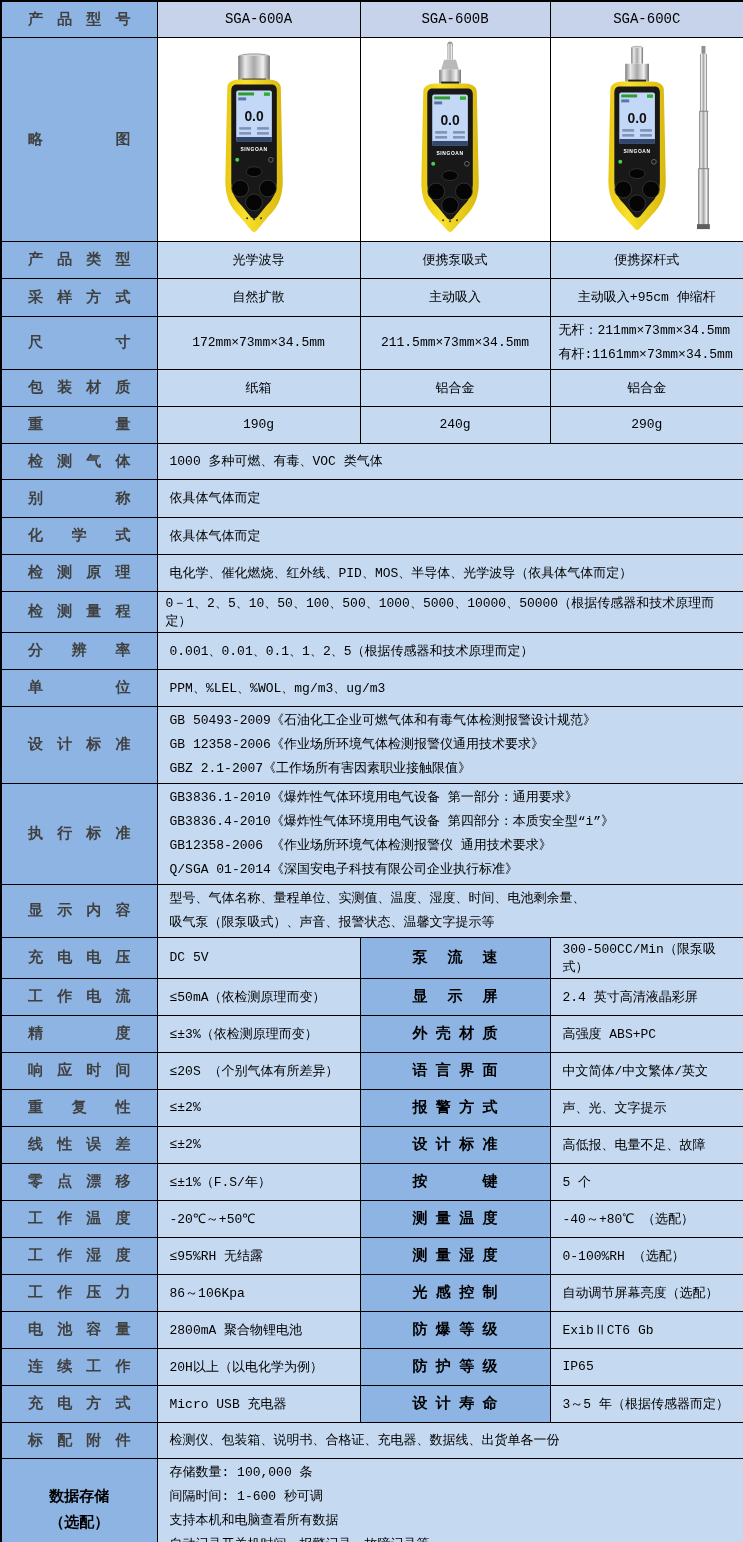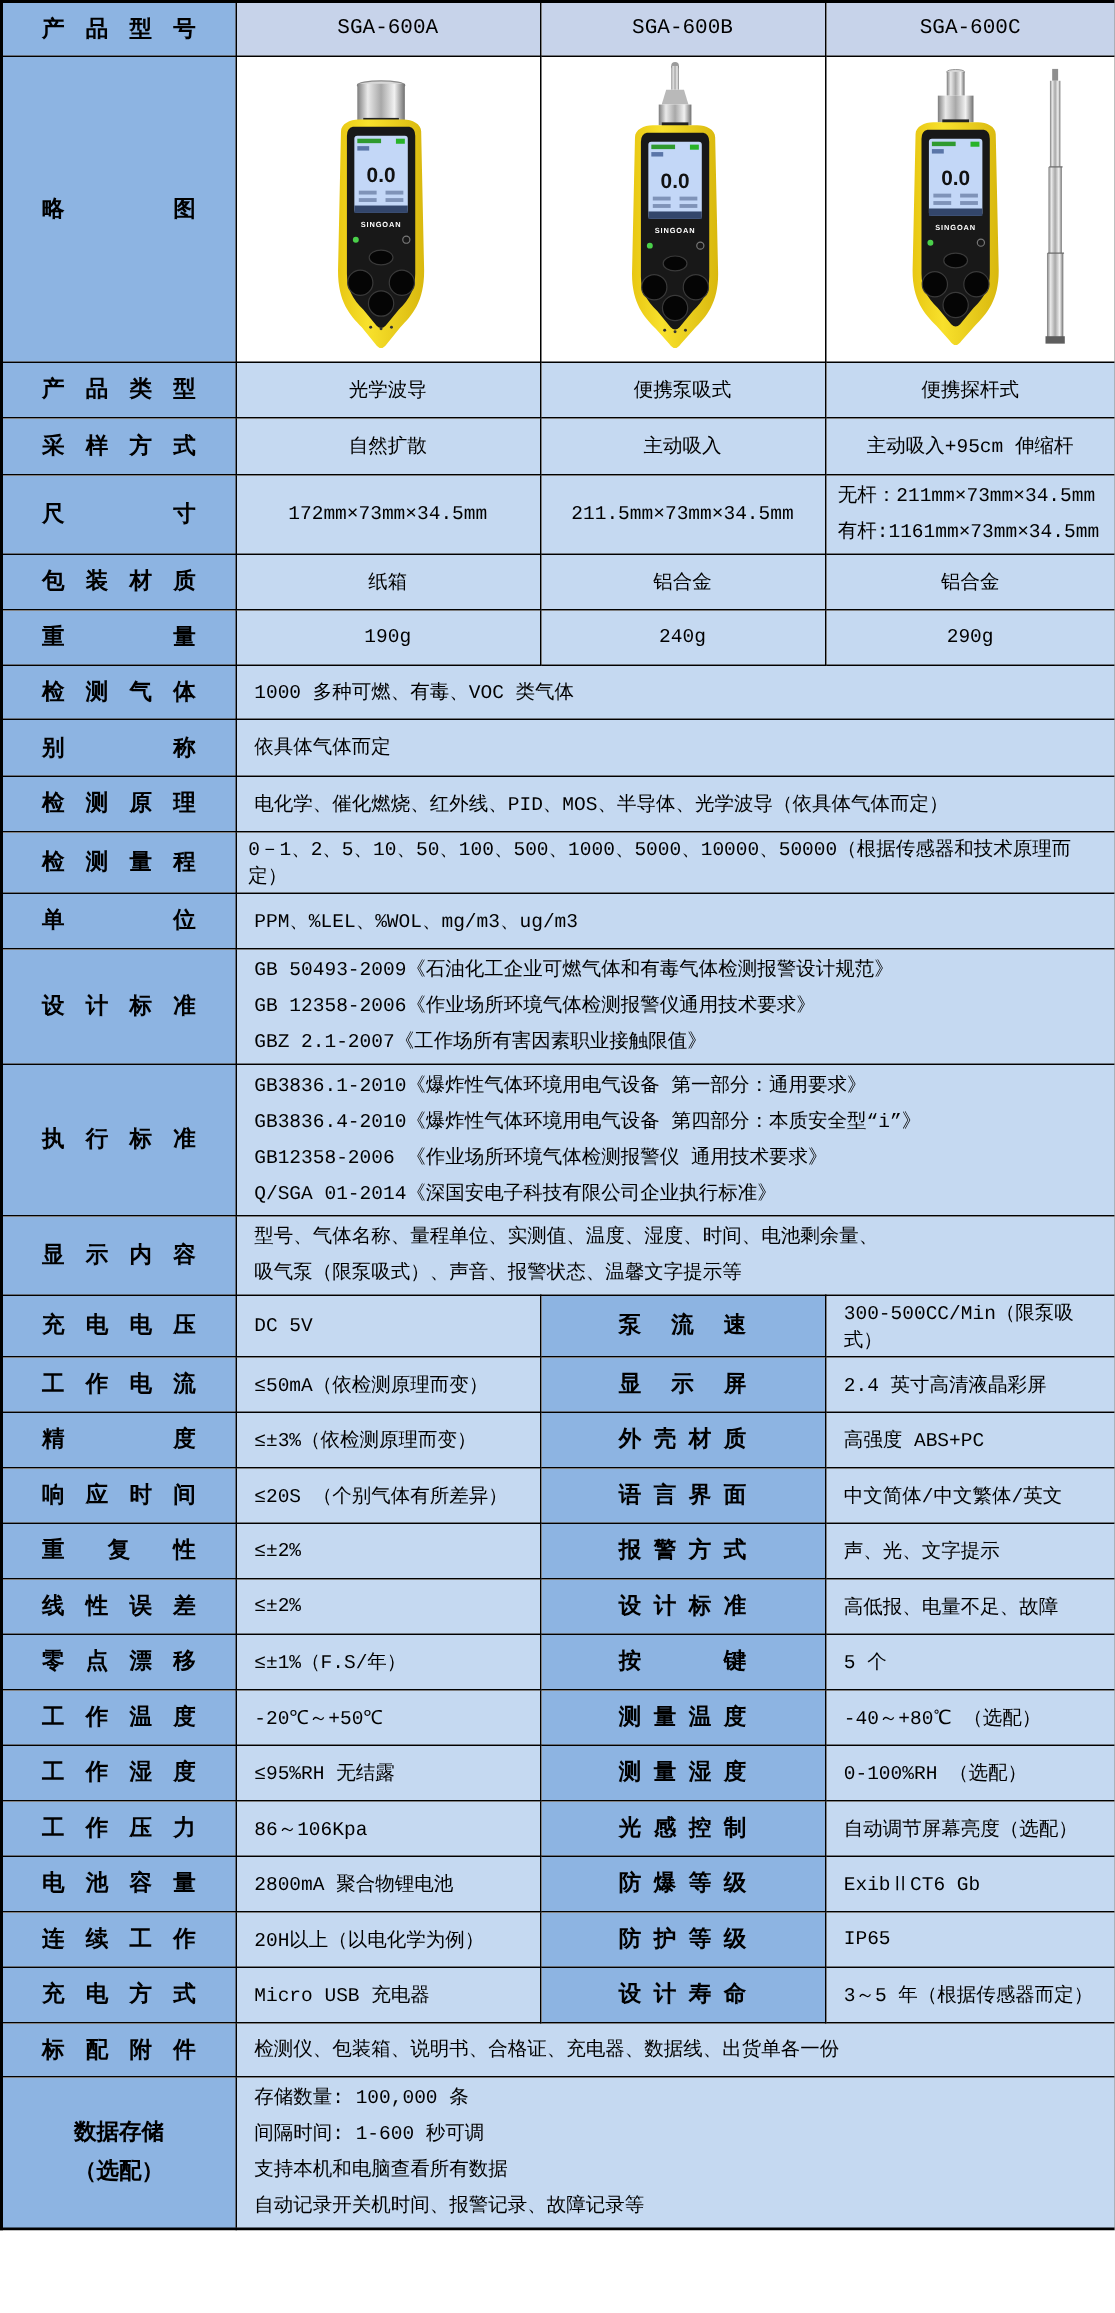--- a/index.html
+++ b/index.html
@@ -5,21 +5,21 @@
   html,body { margin:0; padding:0; background:#ffffff; }
   body { width:743px; }
   table.spec {
     width:743px; border-collapse:collapse; table-layout:fixed;
     border:2px solid #000;
     font-family:"Liberation Sans","DejaVu Sans",sans-serif;
   }
   table.spec td { border:1px solid #000; overflow:hidden; vertical-align:middle; }
   
   td.lbl {
-    background:#8DB4E2; color:#000000; font-weight:bold; font-size:15px;
+    background:#8DB4E2; color:#404040; font-weight:bold; font-size:15px;
     text-align:justify; text-align-last:justify; padding:0 26px;
   }
   td.lbl2 { 
     background:#8DB4E2; color:#000; font-weight:bold; font-size:15px;
     text-align:justify; text-align-last:justify; padding:0 52px;margin-left:48px;
   }
   td.lbl-c {
     background:#8DB4E2; color:#000; font-weight:bold; font-size:15px;
     text-align:center; padding:0; line-height:26px;
   }
@@ -218,26 +218,34 @@
 
   <tr style="height:36px">
     <td class="lbl">检测气体</td>
     <td class="val" colspan="3">1000 多种可燃、有毒、VOC 类气体</td>
   </tr>
   <tr style="height:38px">
     <td class="lbl">别称</td>
     <td class="val" colspan="3">依具体气体而定</td>
   </tr>
   <tr style="height:37px">
+    <td class="lbl">化学式</td>
+    <td class="val" colspan="3">依具体气体而定</td>
+  </tr>
+  <tr style="height:37px">
     <td class="lbl">检测原理</td>
     <td class="val" colspan="3">电化学、催化燃烧、红外线、PID、MOS、半导体、光学波导（依具体气体而定）</td>
   </tr>
   <tr style="height:38px">
     <td class="lbl">检测量程</td>
     <td class="val" colspan="3" style="padding-left:8px">0－1、2、5、10、50、100、500、1000、5000、10000、50000（根据传感器和技术原理而定）</td>
+  </tr>
+  <tr style="height:37px">
+    <td class="lbl">分辨率</td>
+    <td class="val" colspan="3">0.001、0.01、0.1、1、2、5（根据传感器和技术原理而定）</td>
   </tr>
   <tr style="height:37px">
     <td class="lbl">单位</td>
     <td class="val" colspan="3">PPM、%LEL、%WOL、mg/m3、ug/m3</td>
   </tr>
   <tr style="height:76px">
     <td class="lbl">设计标准</td>
     <td class="val" colspan="3">
       <div class="line">GB 50493-2009《石油化工企业可燃气体和有毒气体检测报警设计规范》</div>
       <div class="line">GB 12358-2006《作业场所环境气体检测报警仪通用技术要求》</div>

